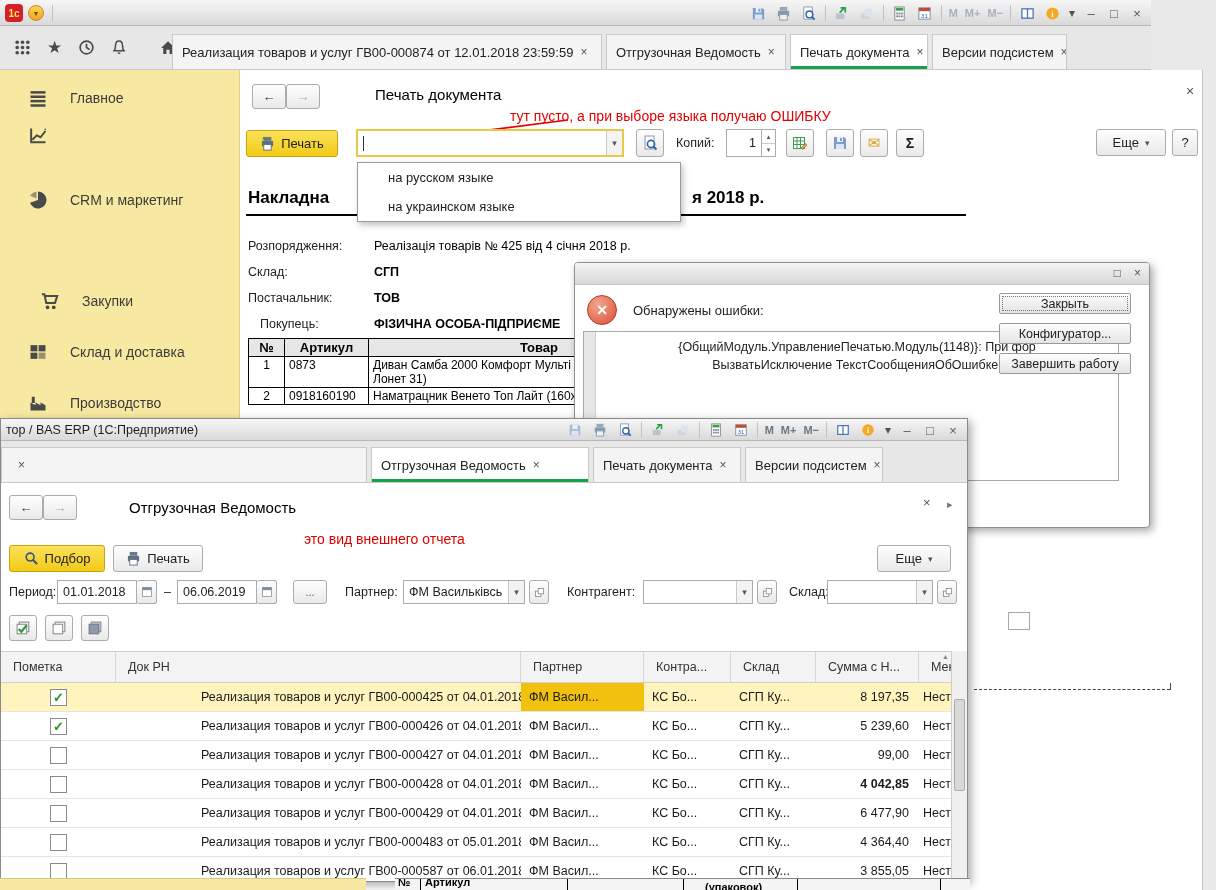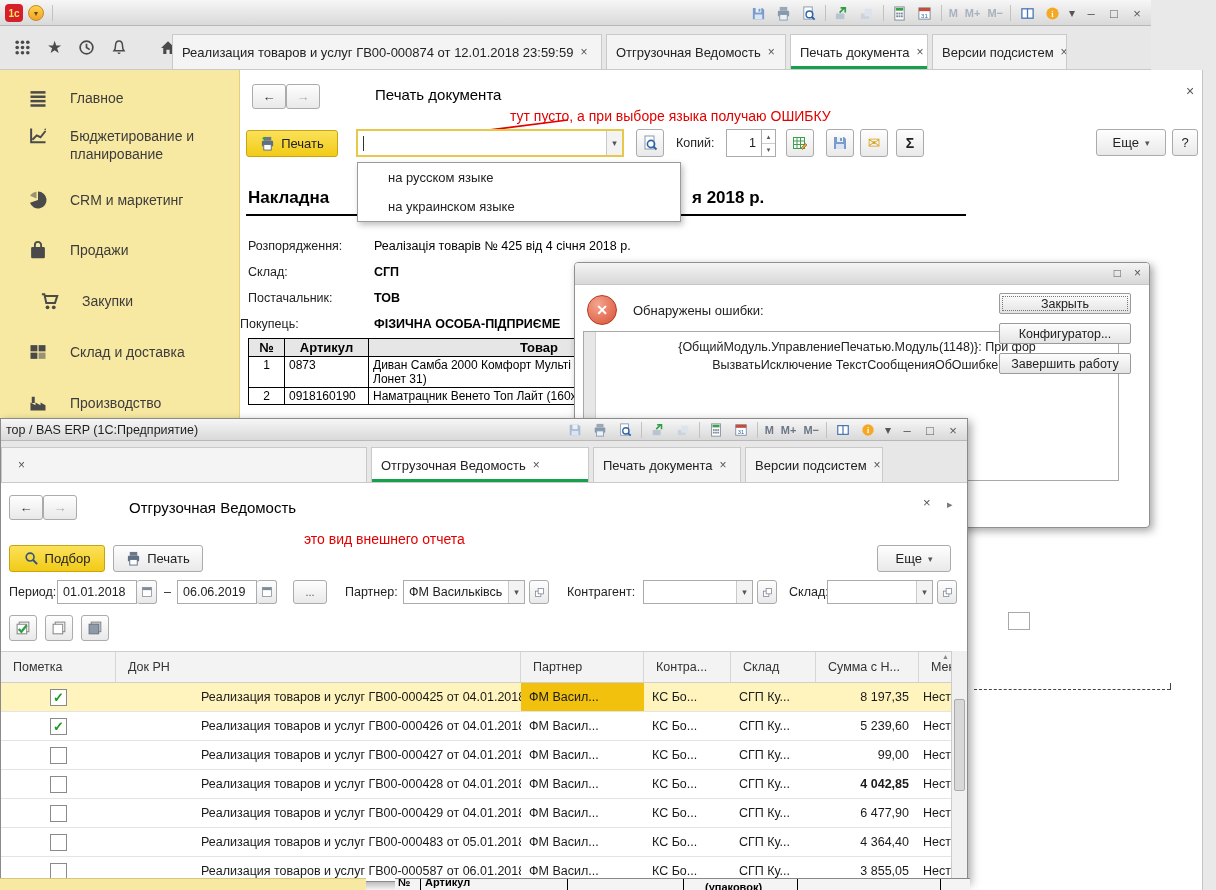--- a/index.html
+++ b/index.html
@@ -225,39 +225,29 @@
         <span class="sblbl">Главное</span>
       </div>
       <div class="sbitem" style="top:56px;width:230px;">
         <span>
             <svg width="20" height="20" viewBox="0 0 16 16">
               <path d="M2.5 2 V13 H14" stroke="#4A4A4A" stroke-width="1.6" fill="none"></path>
               <path d="M3.5 11 l3.5 -3.5 l3 1.5 l4 -5" stroke="#4A4A4A" stroke-width="1.6" fill="none"></path>
               <path d="M14 3.5 l0.5 -1.5 l-1.7 0.3" fill="#4A4A4A"></path>
             </svg>
           </span>
-        <span class="sblbl" style="width:150px;white-space:normal;">Бюджетирование и планирование</span>
       </div>
       <div class="sbitem" style="top:120px;">
         <span>
             <svg width="20" height="20" viewBox="0 0 16 16">
               <path d="M8 8 V1.2 A6.8 6.8 0 1 1 1.6 10.2 z" fill="#4A4A4A"></path>
               <path d="M6.8 6.8 L1.7 4.6 A6.8 6.8 0 0 1 6.8 1.3 z" fill="#4A4A4A" opacity=".55"></path>
             </svg>
           </span>
         <span class="sblbl">CRM и маркетинг</span>
-      </div>
-      <div class="sbitem" style="top:170px;">
-        <span>
-            <svg width="20" height="20" viewBox="0 0 16 16">
-              <rect x="2.5" y="5.5" width="11" height="9" rx="1" fill="#4A4A4A"></rect>
-              <path d="M5.5 5.5 V4 a2.5 2.5 0 0 1 5 0 V5.5" stroke="#4A4A4A" stroke-width="1.5" fill="none"></path>
-            </svg>
-          </span>
-        <span class="sblbl">Продажи</span>
       </div>
       <div class="sbitem" style="top:221px;margin-left:12px;">
         <span>
             <svg width="20" height="20" viewBox="0 0 16 16">
               <path d="M1.5 2.5 h2 l1.5 7 h7 l1.8 -5.5 h-10" stroke="#4A4A4A" stroke-width="1.6" fill="none"></path>
               <circle cx="6" cy="13" r="1.5" fill="#4A4A4A"></circle>
               <circle cx="11" cy="13" r="1.5" fill="#4A4A4A"></circle>
             </svg>
           </span>
         <span class="sblbl">Закупки</span>
@@ -355,21 +345,21 @@
       <span class="dochead abs" style="left:8px;top:118px;">Накладна</span>
       <span class="dochead abs" style="left:452px;top:118px;">я 2018 р.</span>
       <div class="abs" style="left:6px;top:144px;width:720px;height:2px;background:#000;"></div>
 
       <div class="abs" style="left:8px;top:166px;"><span class="fl">Розпорядження:</span></div>
       <div class="abs" style="left:134px;top:166px;"><span class="fv">Реалізація товарів № 425 від 4 січня 2018 р.</span></div>
       <div class="abs" style="left:8px;top:192px;"><span class="fl">Склад:</span></div>
       <div class="abs" style="left:134px;top:192px;"><span class="fv b">СГП</span></div>
       <div class="abs" style="left:8px;top:218px;"><span class="fl">Постачальник:</span></div>
       <div class="abs" style="left:134px;top:218px;"><span class="fv b">ТОВ</span></div>
-      <div class="abs" style="left:0;top:244px;"><span class="fl">Покупець:</span></div>
+      <div class="abs" style="left:20px;top:244px;"><span class="fl">Покупець:</span></div>
       <div class="abs" style="left:134px;top:244px;"><span class="fv b">ФІЗИЧНА ОСОБА-ПІДПРИЄМЕ</span></div>
 
       <table class="doc abs" style="left:8px;top:268px;width:462px;">
         <tbody>
             <tr>
           <th style="width:36px;">№</th>
           <th style="width:84px;">Артикул</th>
           <th style="text-align:center;">Товар</th>
         </tr>
         <tr>

